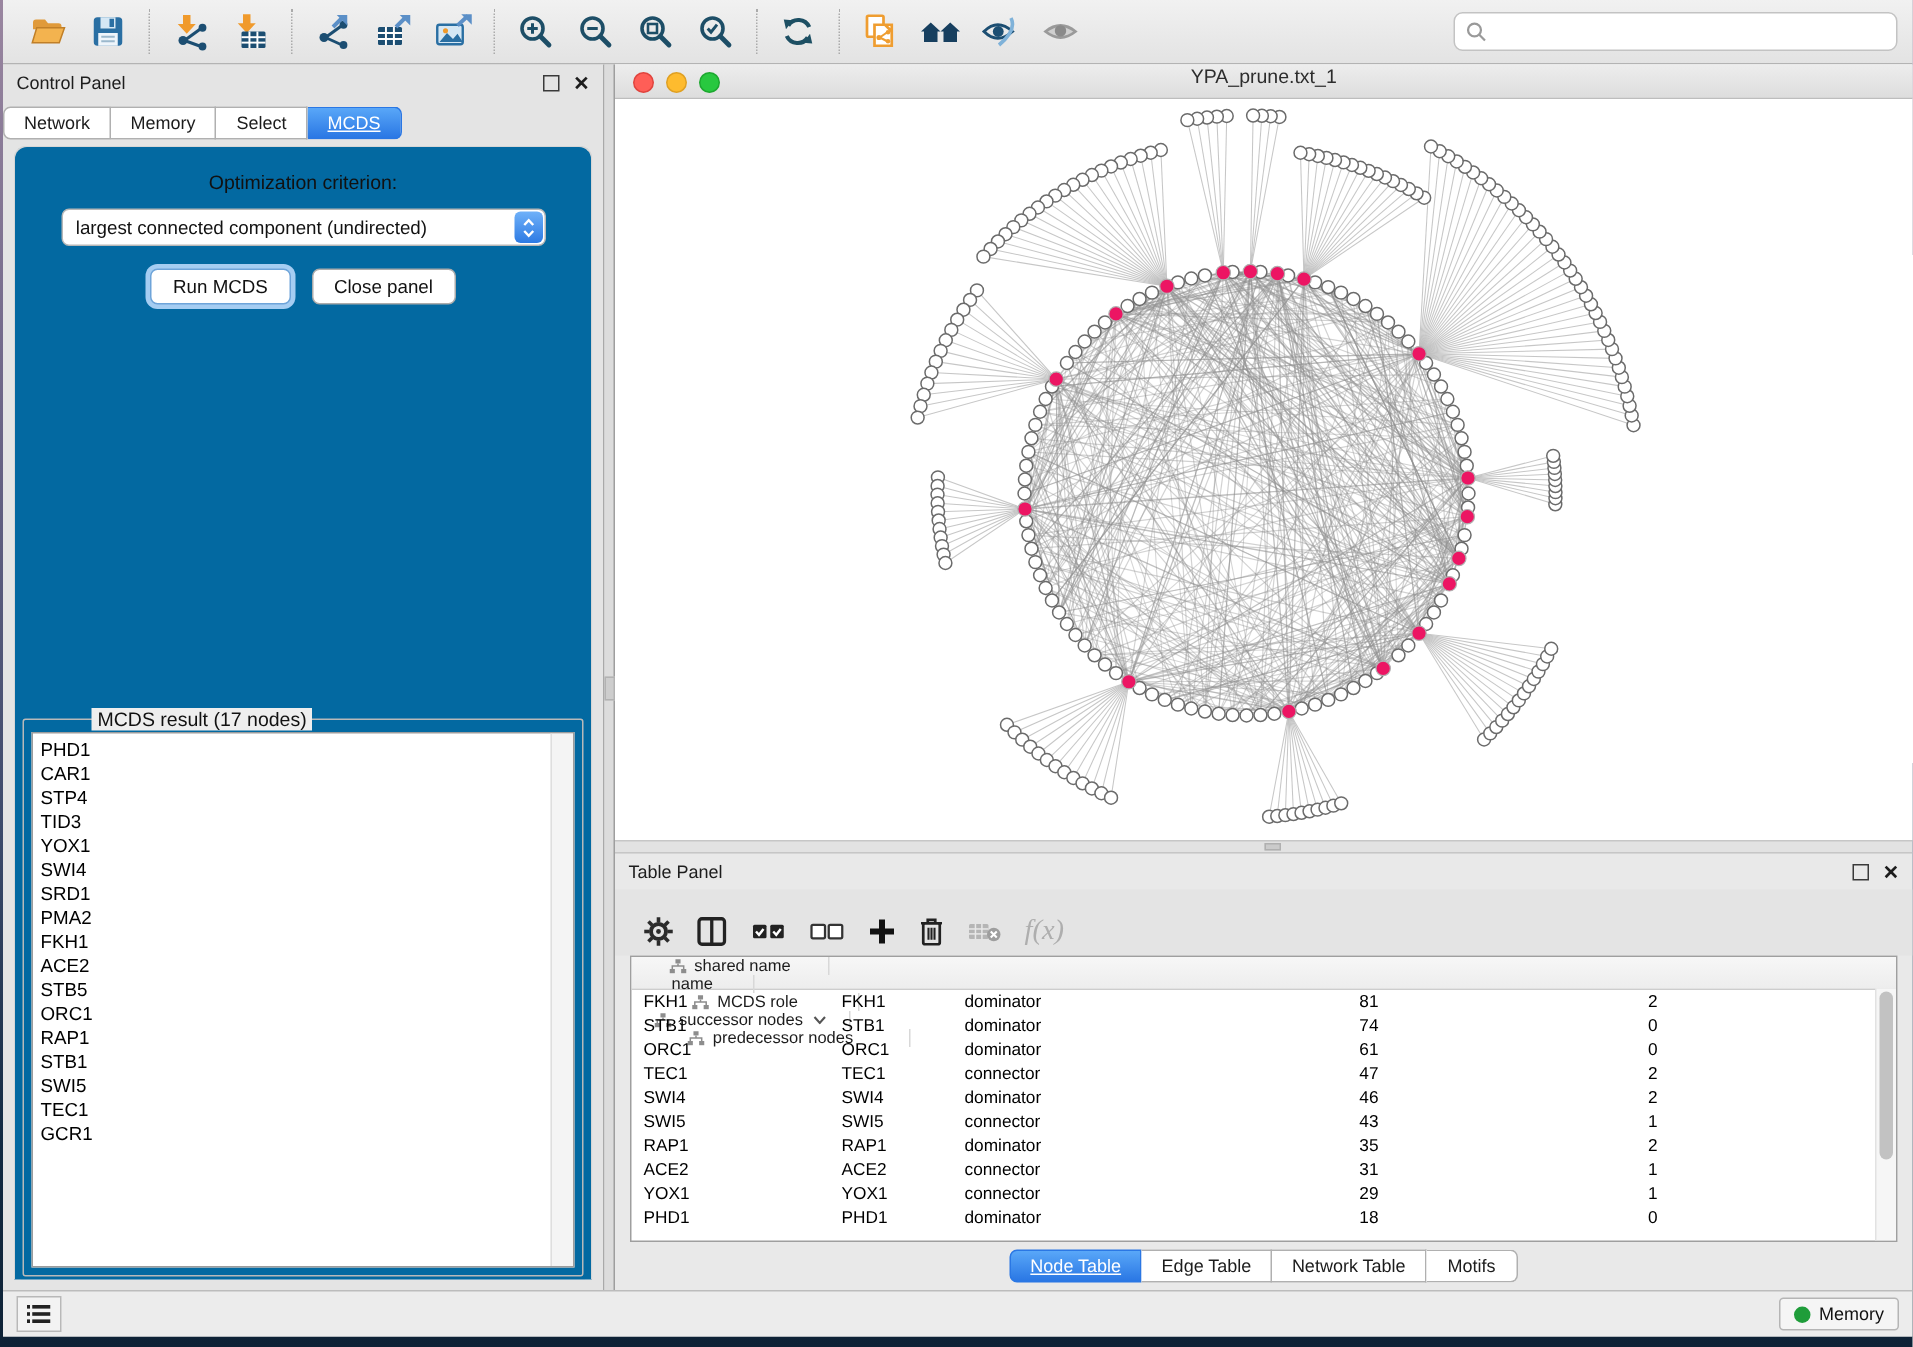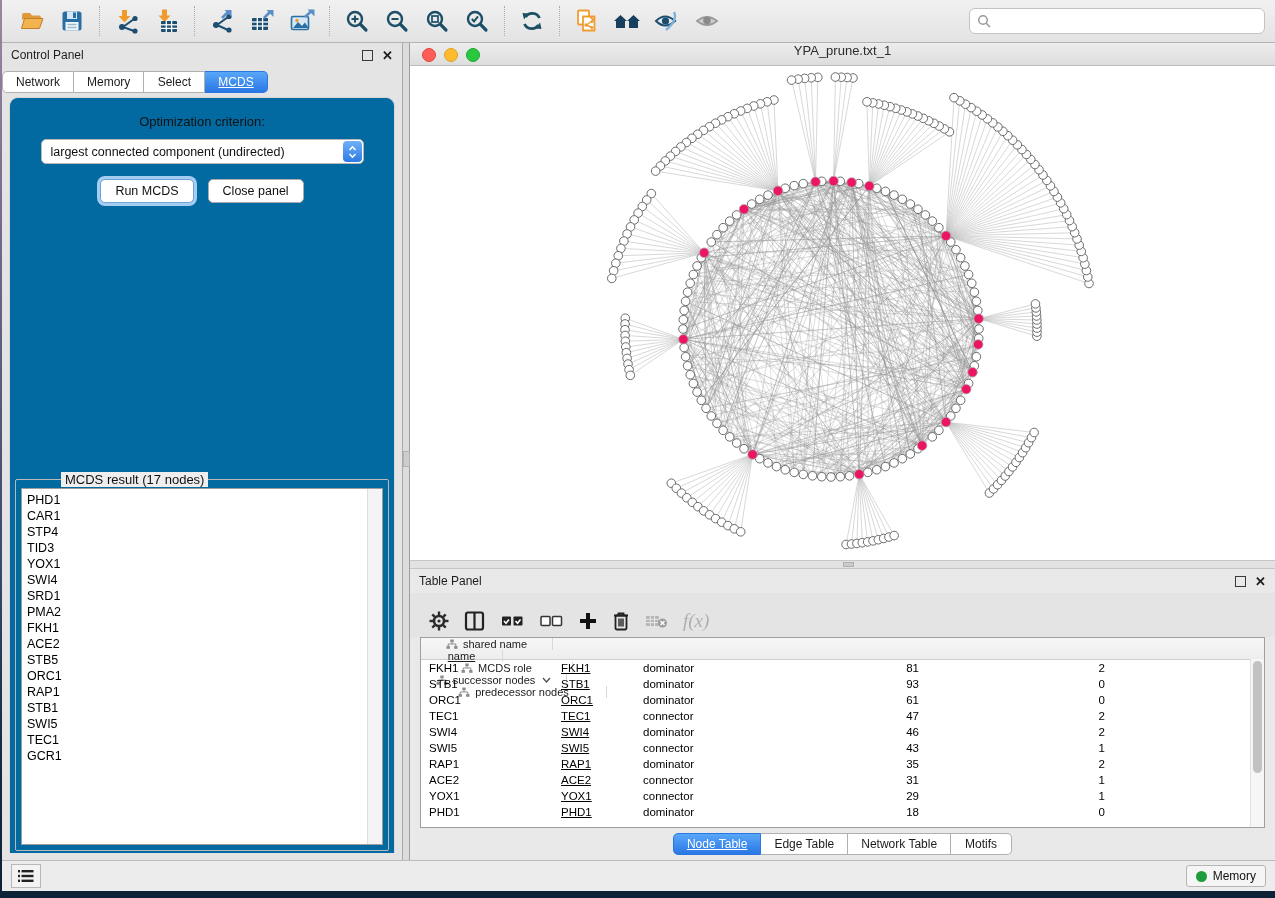--- a/index.html
+++ b/index.html
@@ -77,21 +77,21 @@
   .table-panel{flex:1;display:flex;flex-direction:column;background:#e9e9e9;min-height:0;}
   .tp-toolbar{height:44px;flex:none;display:flex;align-items:center;gap:13px;padding:0 18px;background:#e4e4e4;}
   .tp-ibtn{display:flex;align-items:center;justify-content:center;height:30px;margin-top:12px;}
   .fx{font-family:"Liberation Serif",serif;font-style:italic;color:#aeaeae;font-size:19px;}
   .table-wrap{flex:1;margin:0 10px;background:#fff;border:1px solid #9f9f9f;position:relative;overflow:hidden;min-height:0;}
   .thead{display:flex;height:21px;background:linear-gradient(#f7f7f7,#ededed);border-bottom:1px solid #cdcdcd;
     font-size:11px;color:#1c1c1c;flex-direction:column;}
   .th{display:flex;align-items:center;justify-content:center;gap:5px;border-right:1px solid #d8d8d8;box-sizing:border-box;}
   .tbody .trow{display:flex;height:16px;align-items:center;font-size:11.5px;color:#000;}
   .td{box-sizing:border-box;overflow:hidden;white-space:nowrap;}
-  .c1{width:132px;} .c2{width:82px;text-decoration:underline;} .c3{width:152px;} .c4{width:146px;} .c5{width:186px;} .cf{flex:1;border-right:none;}
+  .c1{width:132px;} .c2{width:82px;} .c3{width:152px;} .c4{width:146px;} .c5{width:186px;} .cf{flex:1;border-right:none;}
   .td.c1,.td.c2,.td.c3{padding-left:8px;text-align:left;}
   .td.c4,.td.c5{text-align:right;padding-right:14px;}
   .vscroll{position:absolute;right:0;top:21px;bottom:0;width:13px;background:#f6f6f6;border-left:1px solid #e2e2e2;}
   .vthumb{margin:2px auto;width:9px;height:112px;background:#c2c2c2;border-radius:5px;}
   .tp-tabs{height:32px;flex:none;display:flex;align-items:center;justify-content:center;}
 
   
   .statusbar{height:30px;flex:none;background:#ececec;border-top:1px solid #bcbcbc;display:flex;align-items:center;padding:0 9px;}
   .list-btn{width:28px;height:22px;background:#f3f3f3;border:1px solid #b8b8b8;display:flex;align-items:center;justify-content:center;}
   .mem-btn{margin-left:auto;display:flex;align-items:center;gap:6px;background:#f5f5f5;border:1px solid #b5b5b5;
@@ -1398,21 +1398,21 @@
                 <div class="td c2">FKH1</div>
                 <div class="td c3">dominator</div>
                 <div class="td c4">81</div>
                 <div class="td c5">2</div>
                 <div class="td cf"></div>
               </div>
               <div class="trow">
                 <div class="td c1">STB1</div>
                 <div class="td c2">STB1</div>
                 <div class="td c3">dominator</div>
-                <div class="td c4">93</div>
+                <div class="td c4">74</div>
                 <div class="td c5">0</div>
                 <div class="td cf"></div>
               </div>
               <div class="trow">
                 <div class="td c1">ORC1</div>
                 <div class="td c2">ORC1</div>
                 <div class="td c3">dominator</div>
                 <div class="td c4">61</div>
                 <div class="td c5">0</div>
                 <div class="td cf"></div>

